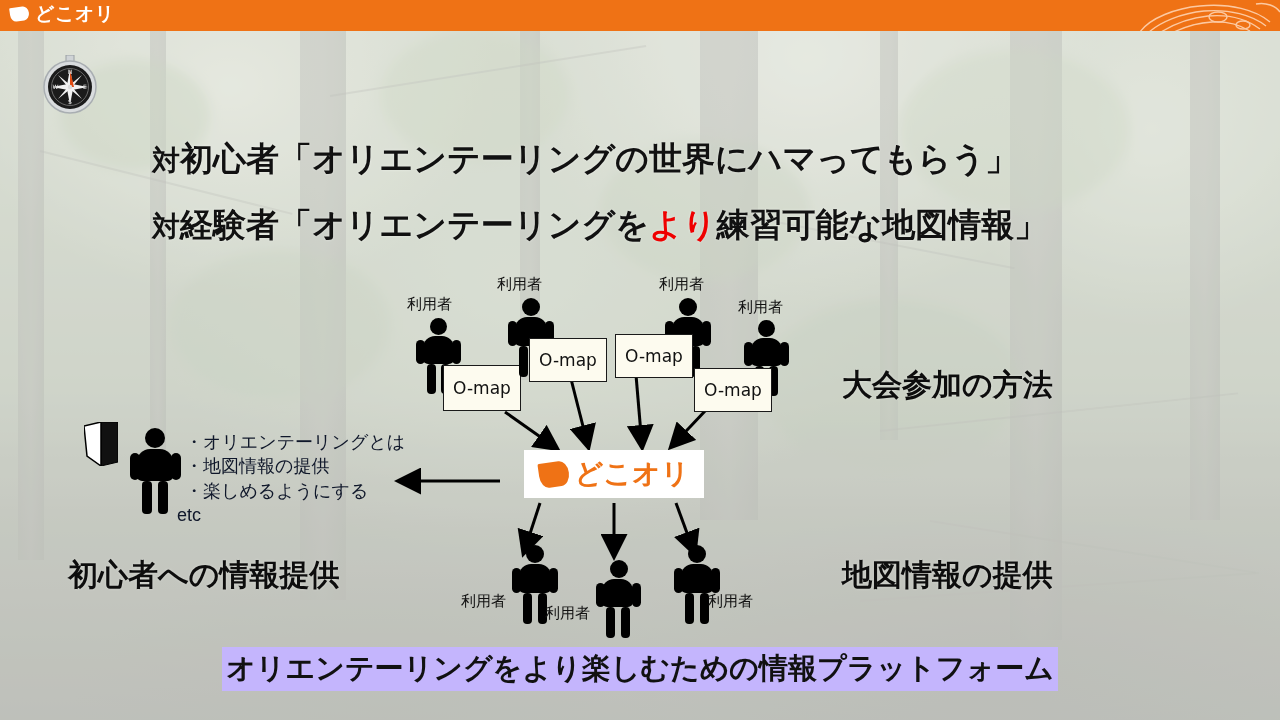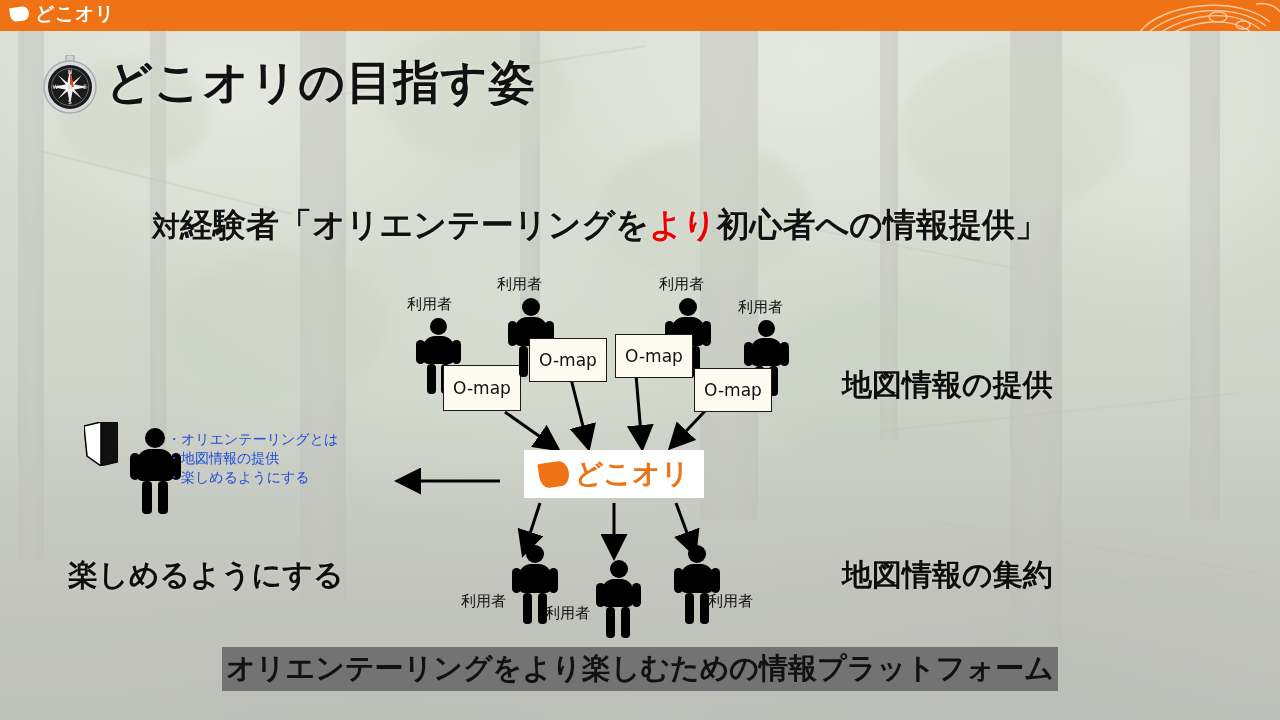--- a/index.html
+++ b/index.html
@@ -80,33 +80,33 @@
   .logobox{
     position:absolute;left:524px;top:450px;width:180px;height:48px;background:#fff;
     display:flex;align-items:center;justify-content:center;gap:6px;
   }
   .logobox .drop{
     width:30px;height:25px;background:#ef7215;
     border-radius:3px 60% 60% 60%/3px 100% 100% 100%;transform:rotate(-8deg);
   }
   .logobox .txt{color:#ef7215;font-size:28px;font-weight:bold;letter-spacing:0px;}
 
-  .infolist{position:absolute;left:167px;top:430px;font-size:14px;color:#1d4ed8;line-height:1.35;white-space:nowrap;}
+  .infolist{position:absolute;left:185px;top:430px;font-size:18px;color:#0f172a;line-height:1.35;white-space:nowrap;}
   .infolist .etc{margin-left:-8px;display:block;}
 
   .beginner-mark{position:absolute;left:84px;top:422px;width:34px;height:44px;}
 
   .sidelabel{position:absolute;font-size:30px;font-weight:bold;color:#0d0d0d;white-space:nowrap;
              text-shadow:0 0 3px rgba(255,255,255,.35);}
   #lbl-agg{left:842px;top:365px;}
   #lbl-provide-map{left:842px;top:555px;}
   #lbl-provide-info{left:68px;top:555px;}
 
   .banner{
-    position:absolute;left:222px;top:647px;width:836px;height:44px;background:#737373;
+    position:absolute;left:222px;top:647px;width:836px;height:44px;background:#c4b5fd;
     display:flex;align-items:center;justify-content:center;
   }
   .banner span{font-size:29px;font-weight:bold;color:#111;letter-spacing:0px;}
 
   svg.edges{position:absolute;left:0;top:0;width:1280px;height:720px;pointer-events:none;}
 </style>
 </head>
 <body>
 
 <div class="slide">
@@ -181,25 +181,27 @@
     <polygon points="30,15 34,32 30,32" fill="#e04a12"></polygon>
     <circle cx="30" cy="32" r="2.2" fill="#dcdcdc"></circle>
     <g fill="#e8e8e8" font-size="6" font-family="DejaVu Sans, sans-serif" text-anchor="middle">
       <text x="30" y="19">N</text>
         <text x="30" y="49">S</text>
       <text x="15.5" y="34">W</text>
         <text x="45" y="34">E</text>
     </g>
   </svg>
 
-  <div class="page-title">どこオリの目指す姿</div>
-
+
+  <div class="subline" id="sub1">
+    <span class="tag">対</span><span>初心者</span><span>「</span><span>オリエンテーリングの世界にハマってもらう</span><span>」</span>
+  </div>
 
   <div class="subline" id="sub2">
-    <span class="tag">対</span><span>経験者</span><span>「</span><span>オリエンテーリングを</span><span class="hl">より</span><span>初心者への情報提供</span><span>」</span>
+    <span class="tag">対</span><span>経験者</span><span>「</span><span>オリエンテーリングを</span><span class="hl">より</span><span>練習可能な地図情報</span><span>」</span>
   </div>
 
   <div class="diagram">
 
     <svg class="edges" viewBox="0 0 1280 720">
       <defs>
         <marker id="ah" markerWidth="9" markerHeight="9" refX="7" refY="4.5" orient="auto">
           <path d="M0,0 L9,4.5 L0,9 z" fill="#000"></path>
         </marker>
       </defs>
@@ -273,20 +275,21 @@
       <span class="bd" style="left:7px;top:21px;width:36px;height:32px;border-radius:13px 13px 5px 5px;"></span>
       <span class="bd" style="left:0;top:25px;width:10px;height:27px;border-radius:5px;"></span>
       <span class="bd" style="left:41px;top:25px;width:10px;height:27px;border-radius:5px;"></span>
       <span class="bd" style="left:12px;top:53px;width:10px;height:33px;border-radius:4px;"></span>
       <span class="bd" style="left:28px;top:53px;width:10px;height:33px;border-radius:4px;"></span>
     </div>
     <div class="infolist">
       <span>・オリエンテーリングとは</span><br>
       <span>・地図情報の提供</span><br>
       <span>・楽しめるようにする</span>
+      <span class="etc">etc</span>
     </div>
 
     <div class="person" style="left:512px;top:545px;width:46px;height:80px;">
       <span class="hd" style="left:14px;top:0;width:18px;height:18px;"></span>
       <span class="bd" style="left:7px;top:19px;width:32px;height:29px;border-radius:12px 12px 5px 5px;"></span>
       <span class="bd" style="left:0;top:23px;width:9px;height:25px;border-radius:5px;"></span>
       <span class="bd" style="left:37px;top:23px;width:9px;height:25px;border-radius:5px;"></span>
       <span class="bd" style="left:11px;top:48px;width:9px;height:31px;border-radius:4px;"></span>
       <span class="bd" style="left:26px;top:48px;width:9px;height:31px;border-radius:4px;"></span>
     </div>
@@ -305,22 +308,22 @@
     <div class="person" style="left:674px;top:545px;width:46px;height:80px;">
       <span class="hd" style="left:14px;top:0;width:18px;height:18px;"></span>
       <span class="bd" style="left:7px;top:19px;width:32px;height:29px;border-radius:12px 12px 5px 5px;"></span>
       <span class="bd" style="left:0;top:23px;width:9px;height:25px;border-radius:5px;"></span>
       <span class="bd" style="left:37px;top:23px;width:9px;height:25px;border-radius:5px;"></span>
       <span class="bd" style="left:11px;top:48px;width:9px;height:31px;border-radius:4px;"></span>
       <span class="bd" style="left:26px;top:48px;width:9px;height:31px;border-radius:4px;"></span>
     </div>
     <div class="plabel" style="left:708px;top:592px;">利用者</div>
 
-    <div class="sidelabel" id="lbl-agg">地図情報の提供</div>
-    <div class="sidelabel" id="lbl-provide-map">地図情報の集約</div>
-    <div class="sidelabel" id="lbl-provide-info">楽しめるようにする</div>
+    <div class="sidelabel" id="lbl-agg">大会参加の方法</div>
+    <div class="sidelabel" id="lbl-provide-map">地図情報の提供</div>
+    <div class="sidelabel" id="lbl-provide-info">初心者への情報提供</div>
   </div>
 
   <div class="banner">
     <span>オリエンテーリングをより楽しむための情報プラットフォーム</span>
   </div>
 
 </div>
 
 </body></html>

